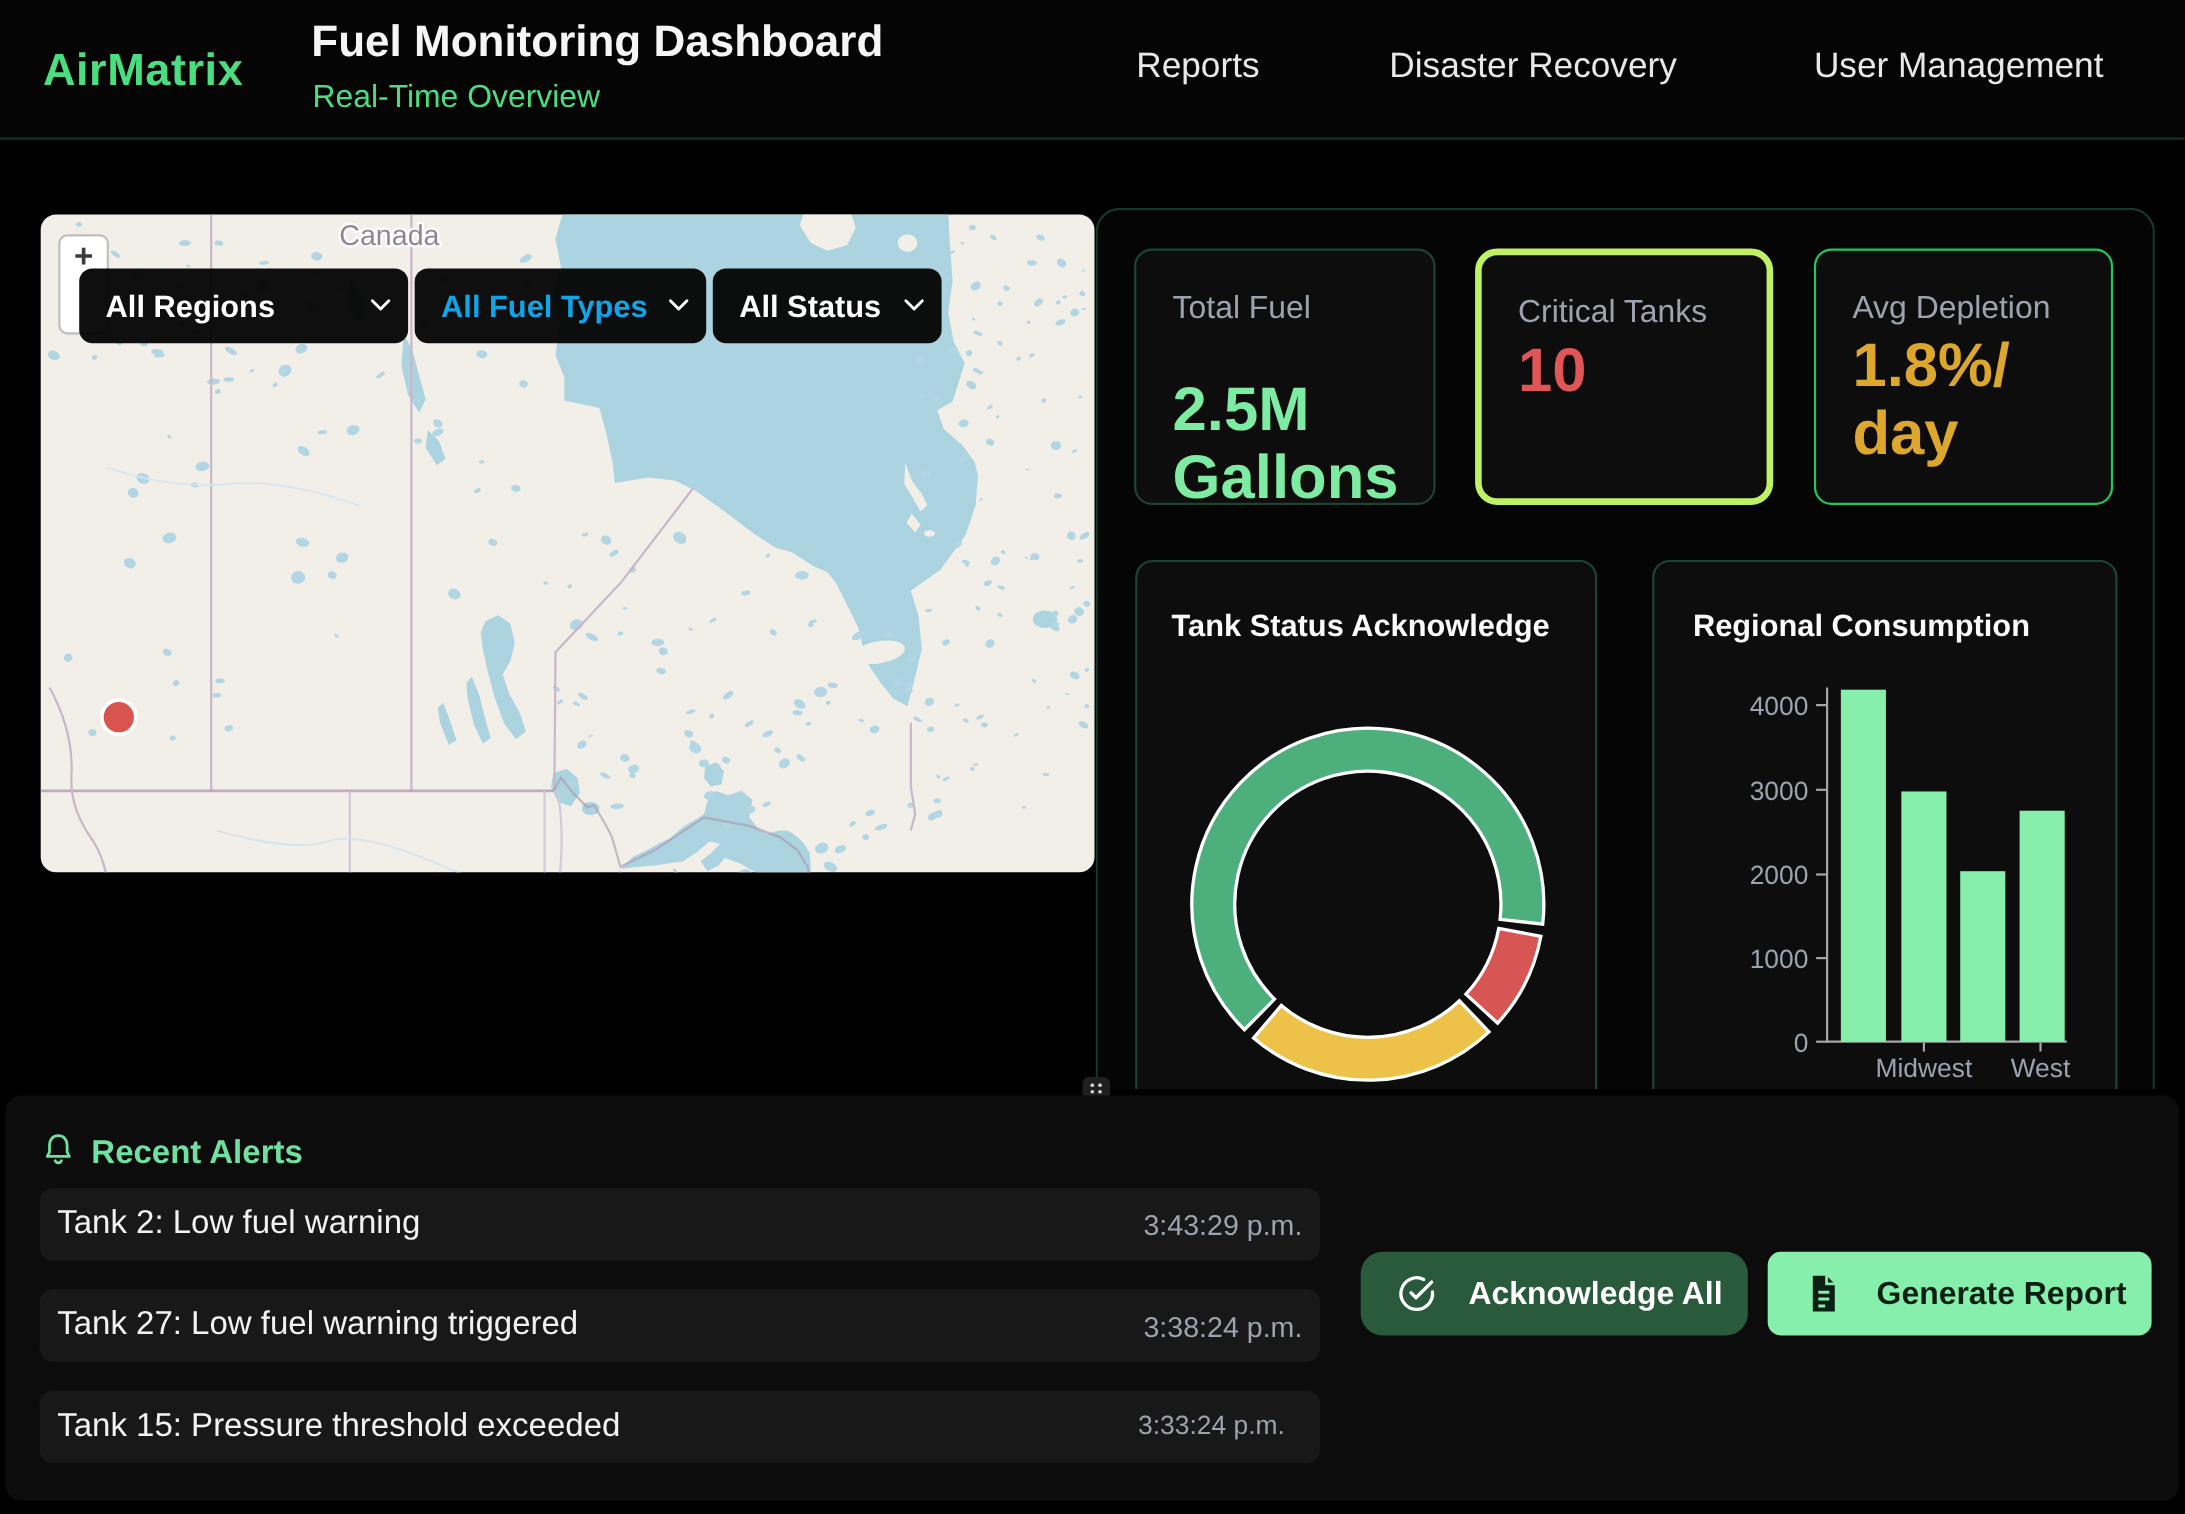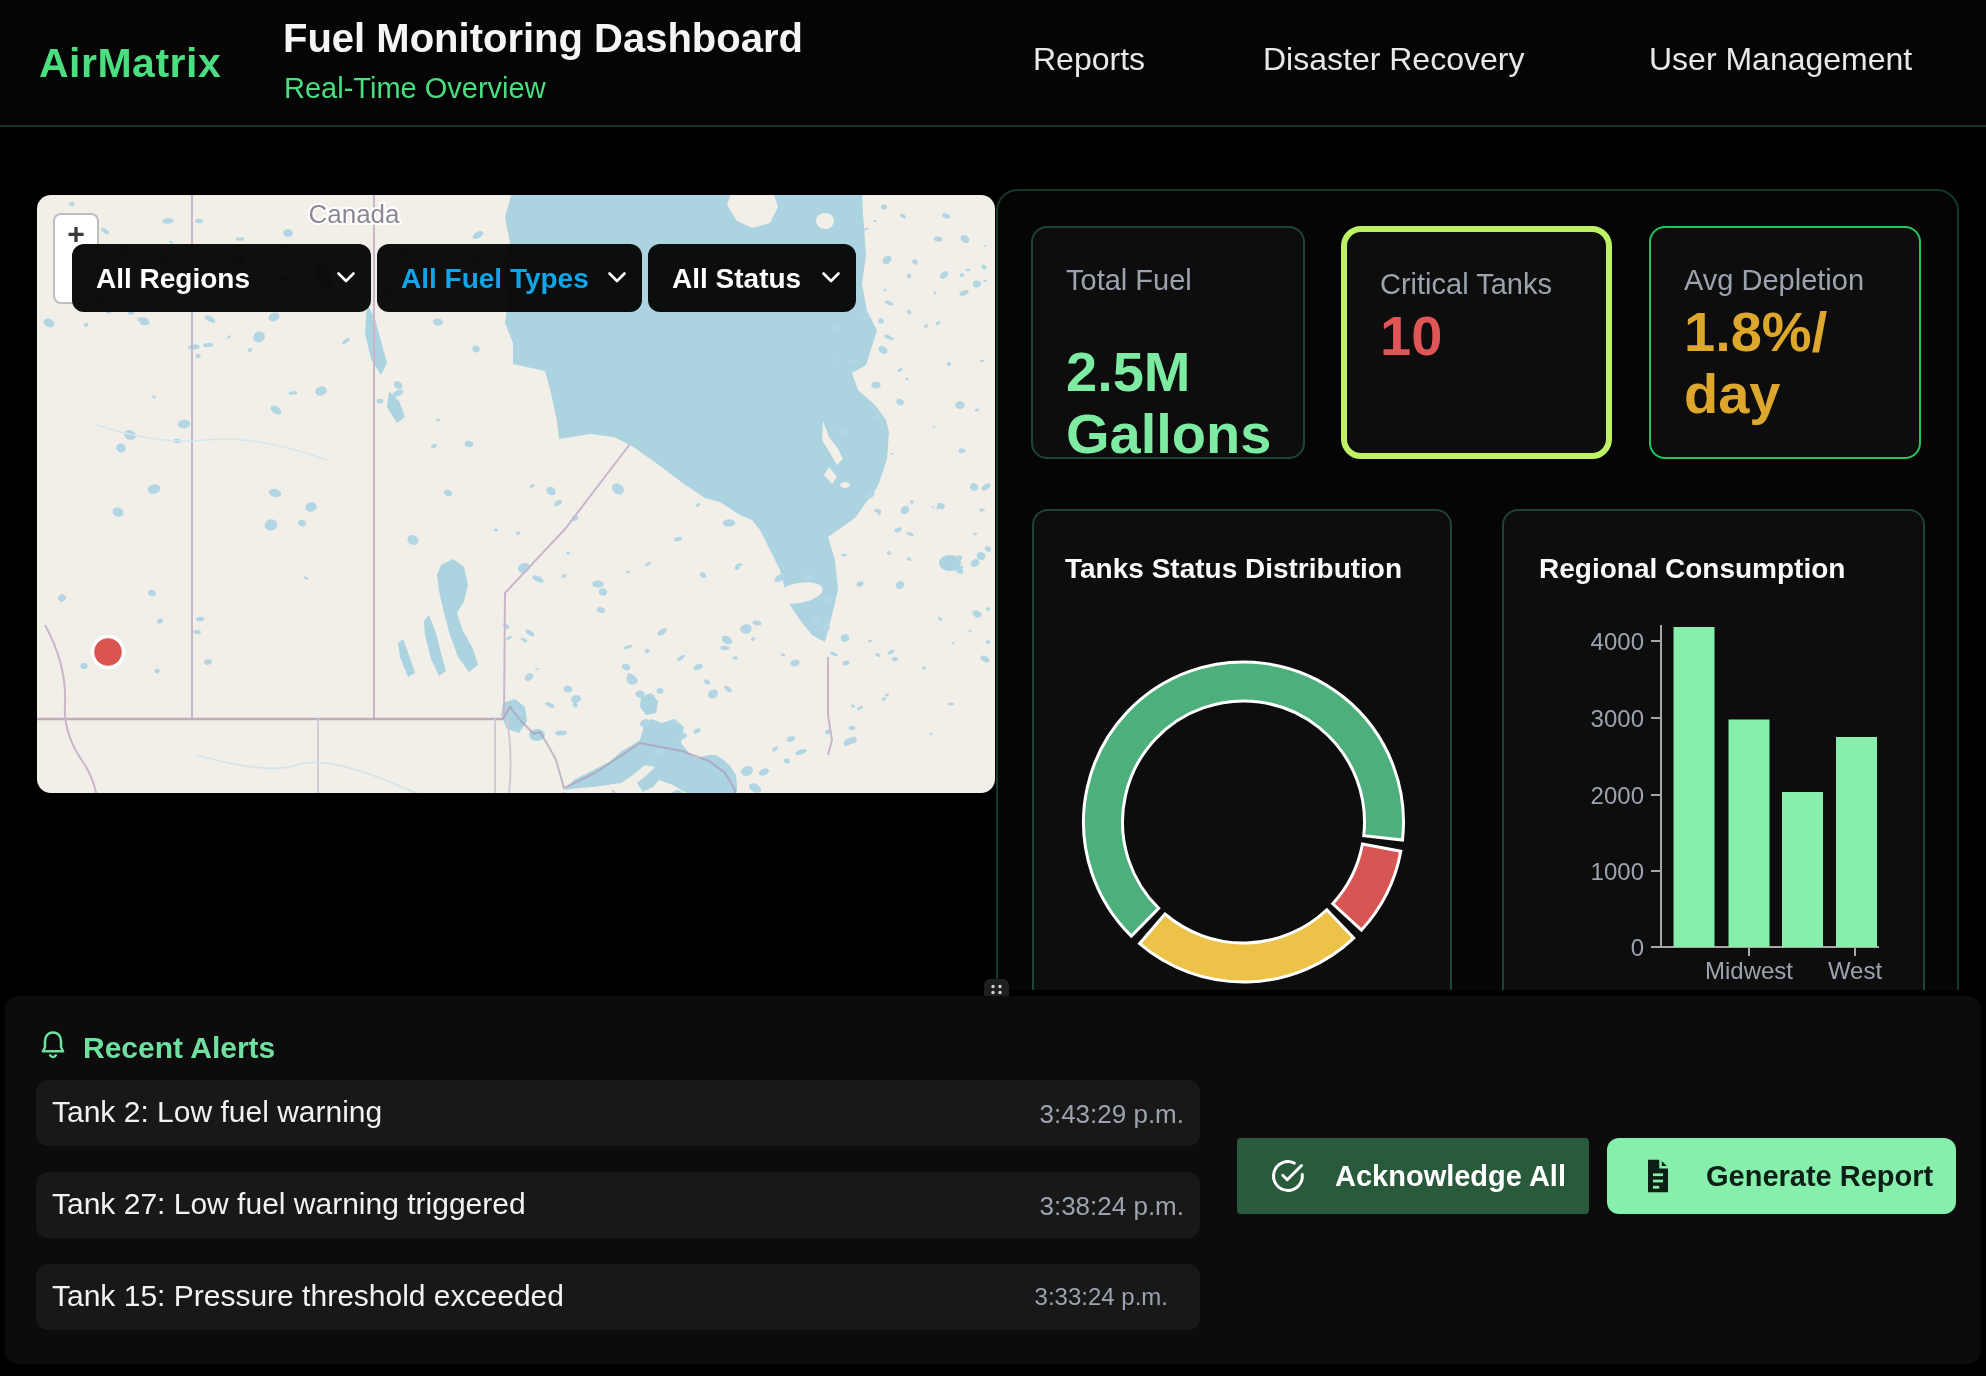--- a/index.html
+++ b/index.html
@@ -391,21 +391,21 @@
   <div class="abs" style="left:345px;top:37px;width:271px;height:233px;background:#0d0d0d;border:6px solid #bef264;border-radius:20px;">
     <div style="position:absolute;left:33px;top:36px;font-size:29px;color:#9ca3af;">Critical Tanks</div>
     <div style="position:absolute;left:33px;top:73px;font-size:56px;font-weight:bold;color:#e05556;line-height:62px;">10</div>
   </div>
   <div class="abs" style="left:653px;top:37px;width:272px;height:233px;background:#0d0d0d;border:2px solid #22c55e;border-radius:16px;">
     <div style="position:absolute;left:33px;top:36px;font-size:29px;color:#9ca3af;">Avg Depletion</div>
     <div style="position:absolute;left:33px;top:73px;font-size:56px;font-weight:bold;color:#dda62c;line-height:62px;">1.8%/<br>day</div>
   </div>
 
   <div class="abs" style="left:36px;top:320px;width:420px;height:500px;background:#0d0d0d;border:2px solid #1d4433;border-radius:16px;">
-    <div style="position:absolute;left:31px;top:42px;font-size:28px;font-weight:bold;color:#fafafa;">Tanks Status Distribution</div>
+    <div style="position:absolute;left:31px;top:42px;font-size:28px;font-weight:bold;color:#fafafa;">Tank Status Acknowledge</div>
     <svg style="position:absolute;left:47px;top:148px;" width="325" height="326" viewBox="0 0 325 326">
 <path d="M 50.35 277.12 A 160 160 0 1 1 321.47 181.11 L 282.72 176.70 A 121 121 0 1 0 77.69 249.30 Z" fill="#4daf7c" stroke="#ffffff" stroke-width="3"></path>
 <path d="M 319.82 192.16 A 160 160 0 0 1 280.46 271.09 L 251.71 244.75 A 121 121 0 0 0 281.47 185.05 Z" fill="#d75552" stroke="#ffffff" stroke-width="3"></path>
 <path d="M 272.64 279.06 A 160 160 0 0 1 58.59 284.66 L 83.92 255.01 A 121 121 0 0 0 245.79 250.77 Z" fill="#ecc348" stroke="#ffffff" stroke-width="3"></path>
     </svg>
   </div>
 
   <div class="abs" style="left:506px;top:320px;width:423px;height:500px;background:#0d0d0d;border:2px solid #1d4433;border-radius:16px;">
     <div style="position:absolute;left:35px;top:42px;font-size:28px;font-weight:bold;color:#fafafa;">Regional Consumption</div>
     <svg style="position:absolute;left:0;top:0;" width="423" height="500" viewBox="0 0 423 500">
@@ -457,21 +457,21 @@
 </div>
 <div class="abs" style="left:36px;top:1172px;width:1164px;height:66px;background:#181818;border-radius:12px;">
   <span style="position:absolute;left:16px;top:15px;font-size:30px;color:#f2f2f2;">Tank 27: Low fuel warning triggered</span>
   <span style="position:absolute;right:16px;top:19px;font-size:26px;color:#9ca3af;">3:38:24 p.m.</span>
 </div>
 <div class="abs" style="left:36px;top:1264px;width:1164px;height:66px;background:#181818;border-radius:12px;">
   <span style="position:absolute;left:16px;top:15px;font-size:30px;color:#f2f2f2;">Tank 15: Pressure threshold exceeded</span>
   <span style="position:absolute;right:32px;top:19px;font-size:24px;color:#9ca3af;">3:33:24 p.m.</span>
 </div>
 
-<div class="abs" style="left:1237px;top:1138px;width:352px;height:76px;background:#2a5a3c;border-radius:4px;">
+<div class="abs" style="left:1237px;top:1138px;width:352px;height:76px;background:#2a5a3c;border-radius:20px;">
   <svg style="position:absolute;left:33px;top:20px;" width="36" height="36" viewBox="0 0 24 24">
     <path d="M21.5 11 A 9.6 9.6 0 1 1 16.2 3.4" fill="none" stroke="#fff" stroke-width="2" stroke-linecap="round"></path>
     <path d="M8.5 11.5 L11.5 14.5 L21 5" fill="none" stroke="#fff" stroke-width="2" stroke-linecap="round" stroke-linejoin="round"></path>
   </svg>
   <span style="position:absolute;left:98px;top:22px;font-size:29px;font-weight:bold;color:#fff;">Acknowledge All</span>
 </div>
 <div class="abs" style="left:1607px;top:1138px;width:349px;height:76px;background:#86efac;border-radius:12px;">
   <svg style="position:absolute;left:36px;top:19px;" width="30" height="38" viewBox="0 0 24 30">
     <path d="M4 2 L14 2 L20 8 L20 28 L4 28 Z" fill="#0b1f14"></path>
     <path d="M14 1 L14 8 L21 8" fill="none" stroke="#86efac" stroke-width="2"></path>

